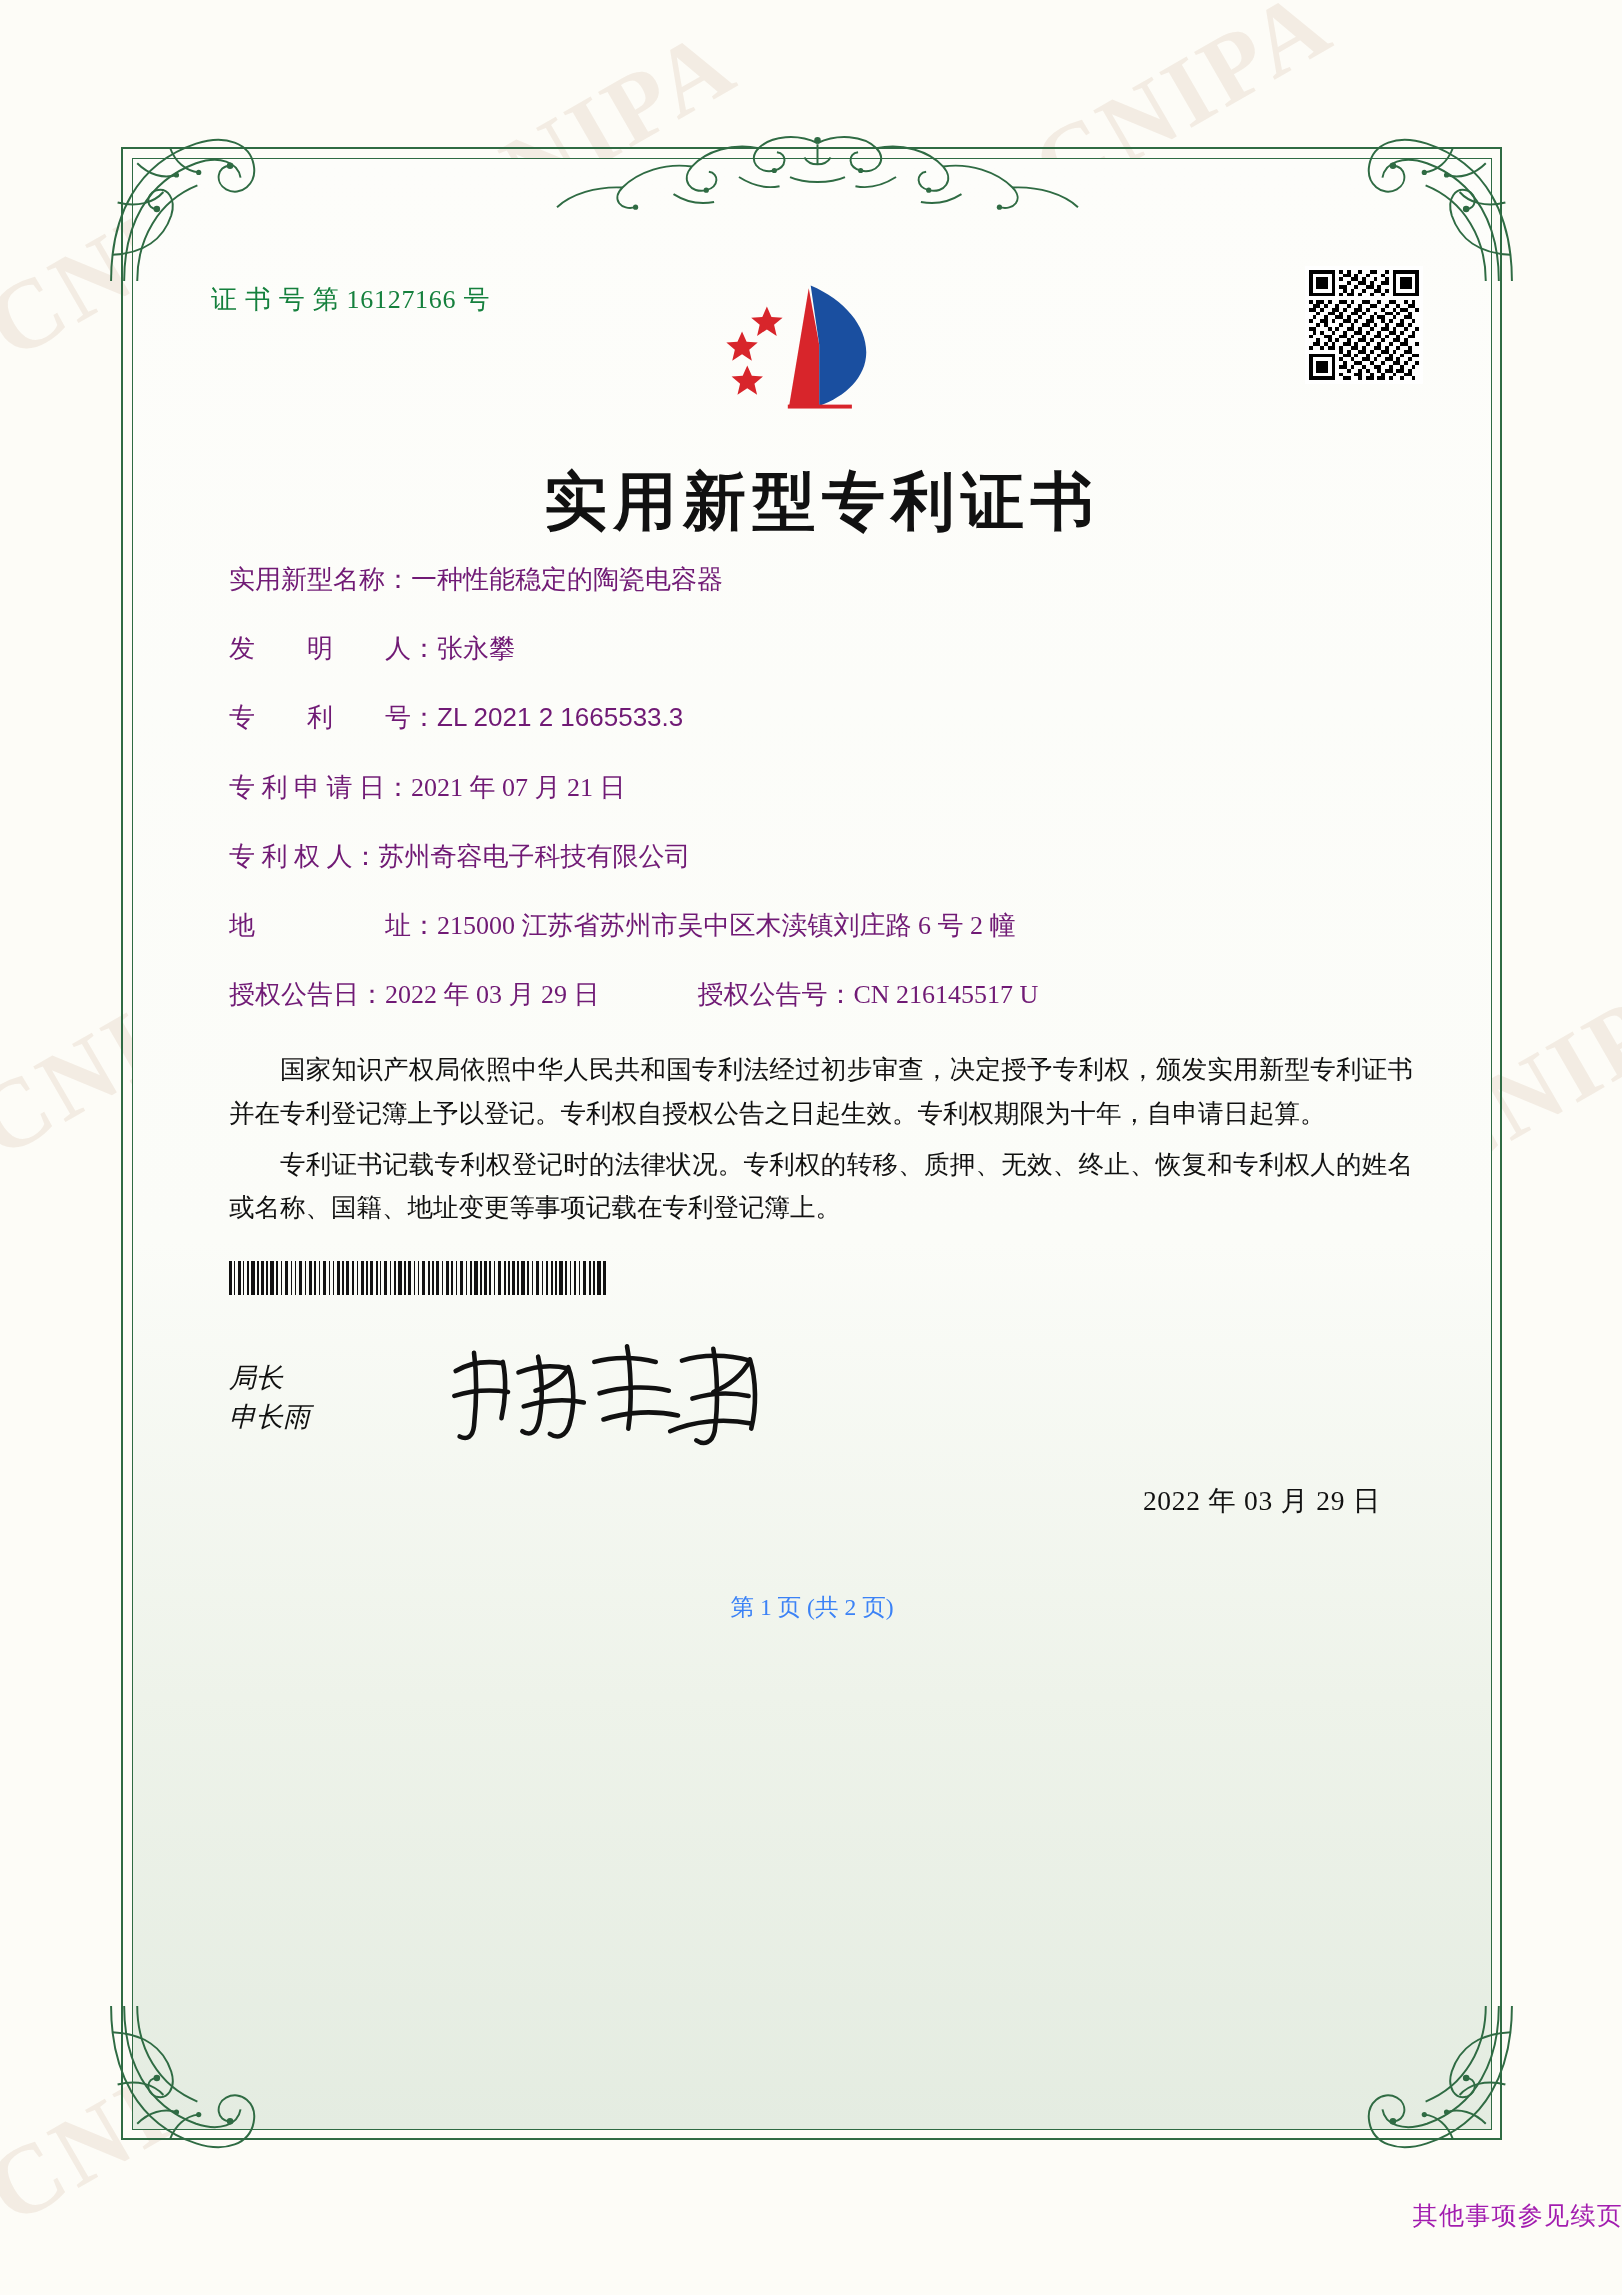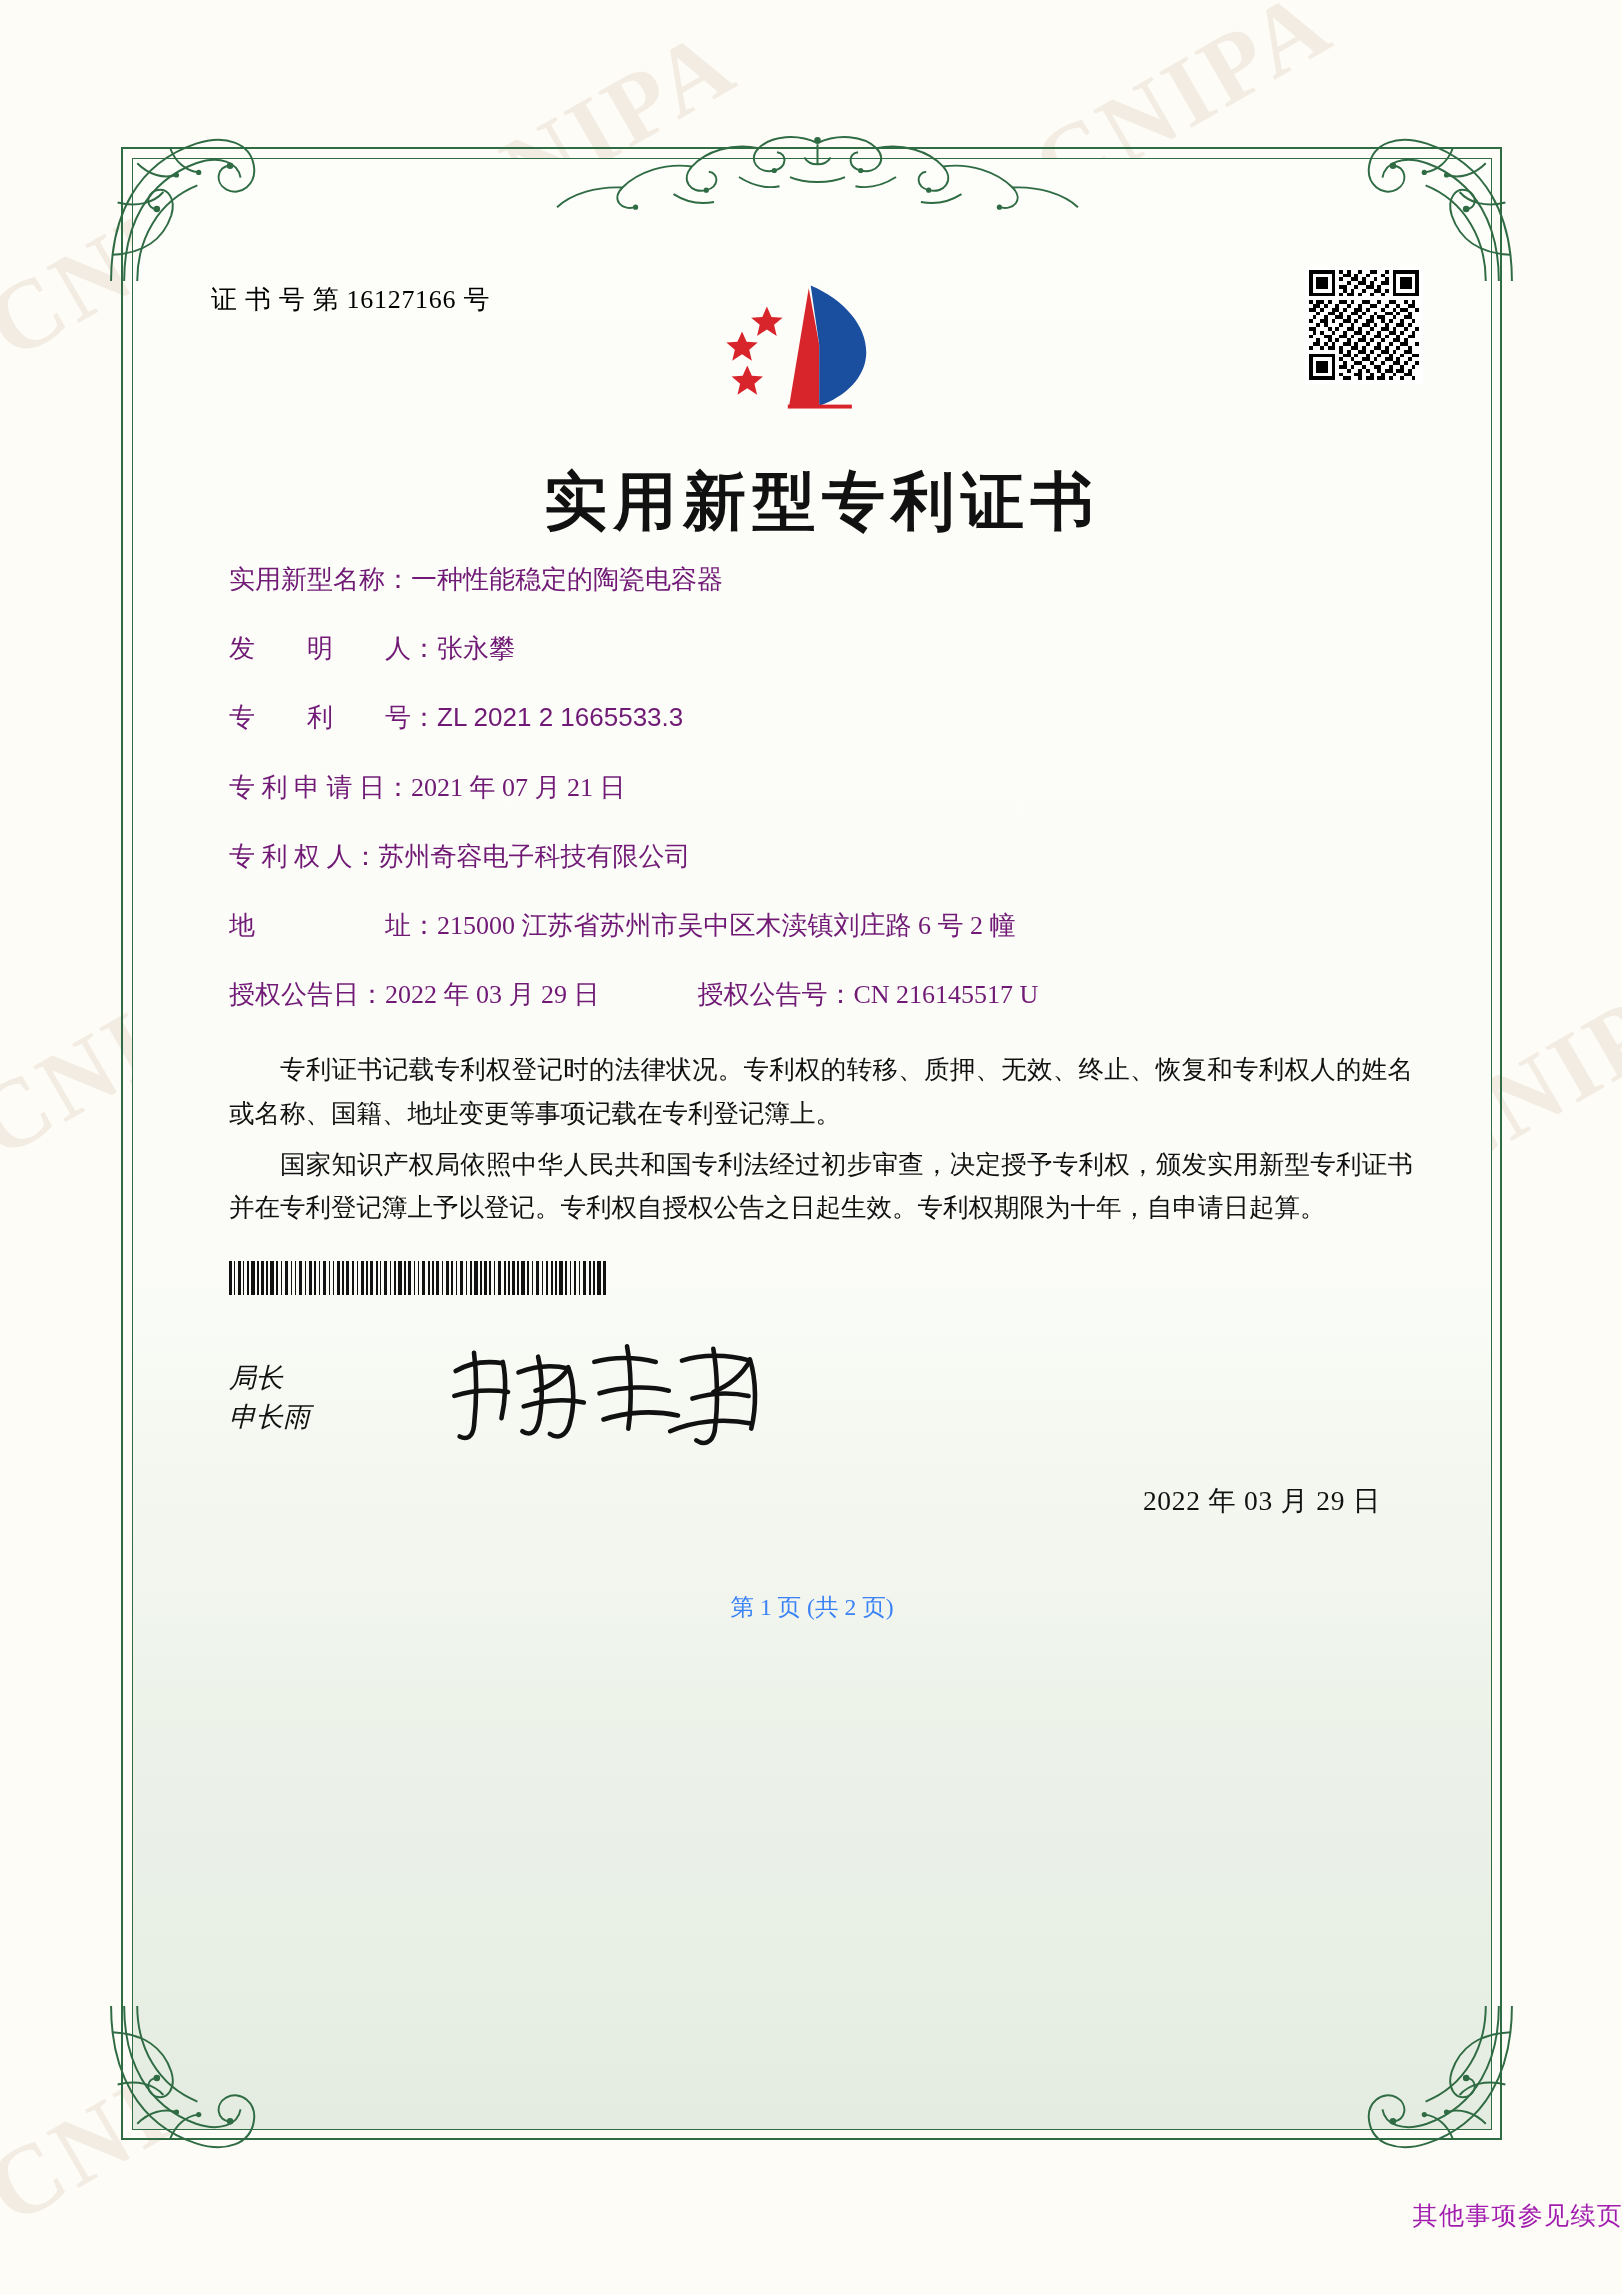--- a/index.html
+++ b/index.html
@@ -72,21 +72,21 @@
     left: 132px;
     top: 158px;
     width: 1360px;
     height: 1972px;
   }
   .cert-no {
     position: absolute;
     left: 79px;
     top: 124px;
     font-size: 26px;
-    color: #000000;
+    color: #15803d;
     letter-spacing: 0.7px;
     white-space: nowrap;
   }
   .qr {
     position: absolute;
     right: 69px;
     top: 108px;
     width: 118px;
     height: 118px;
     background: #fff;
@@ -596,22 +596,22 @@
         <span class="lbl">地　　　　　址：</span><span class="val">215000 江苏省苏州市吴中区木渎镇刘庄路 6 号 2 幢</span>
       </div>
 
       <div class="field field-row">
         <span>授权公告日：</span>
           <span>2022 年 03 月 29 日</span>
         <span class="second">授权公告号：</span>
           <span>CN 216145517 U</span>
       </div>
 
+      <div class="para">国家知识产权局依照中华人民共和国专利法经过初步审查，决定授予专利权，颁发实用新型专利证书并在专利登记簿上予以登记。专利权自授权公告之日起生效。专利权期限为十年，自申请日起算。</div>
       <div class="para">专利证书记载专利权登记时的法律状况。专利权的转移、质押、无效、终止、恢复和专利权人的姓名或名称、国籍、地址变更等事项记载在专利登记簿上。</div>
-      <div class="para">国家知识产权局依照中华人民共和国专利法经过初步审查，决定授予专利权，颁发实用新型专利证书并在专利登记簿上予以登记。专利权自授权公告之日起生效。专利权期限为十年，自申请日起算。</div>
     </div>
 
     <svg class="barcode" viewBox="0 0 590 52" shape-rendering="crispEdges">
       <g fill="#111111">
         <rect x="0" y="0" width="4" height="52"></rect>
           <rect x="7" y="0" width="2" height="52"></rect>
         <rect x="13" y="0" width="5" height="52"></rect>
           <rect x="21" y="0" width="2" height="52"></rect>
         <rect x="27" y="0" width="3" height="52"></rect>
           <rect x="34" y="0" width="5" height="52"></rect>

